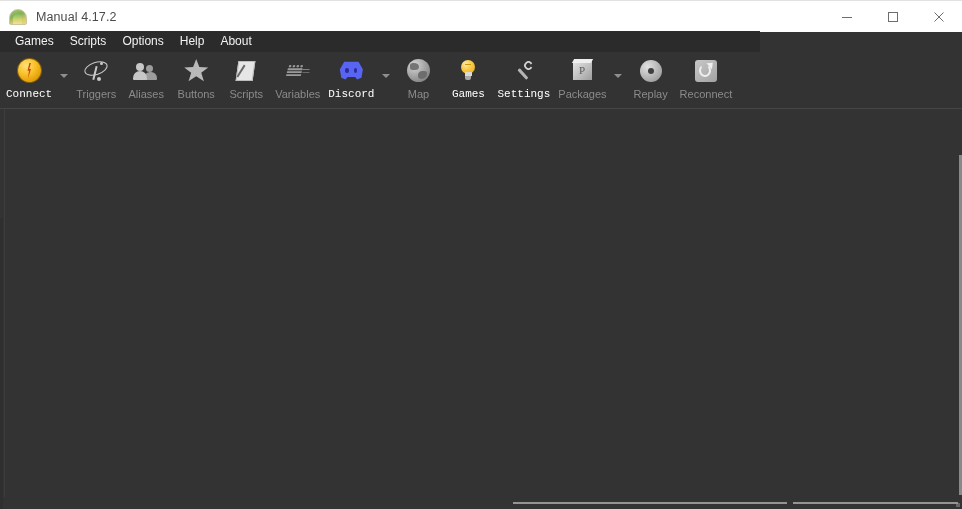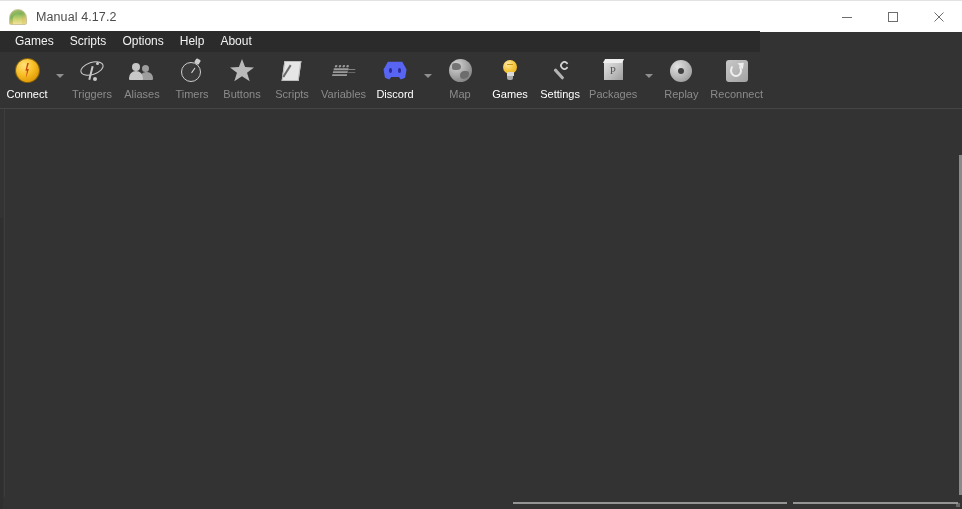--- a/index.html
+++ b/index.html
@@ -65,21 +65,21 @@
   }
   .tool{
     width:auto;min-width:50px;height:54px;display:flex;flex-direction:column;
     align-items:center;justify-content:flex-start;padding:3px 4px 0 4px;box-sizing:border-box;
   }
   .tool .ico{height:31px;display:flex;align-items:center;justify-content:center;width:32px;}
   .tool .lbl{
     font-size:11px;line-height:13px;margin-top:2px;white-space:nowrap;
     font-family:"Liberation Sans",sans-serif;
   }
-  .tool.on .lbl{color:#ffffff;}
+  .tool.on .lbl{color:#ffffff;font-family:Liberation Mono, monospace;}
   .tool.off .lbl{color:#8b8b8b;text-align:right;}
   .dropper{
     width:15px;height:54px;display:flex;align-items:center;justify-content:center;
     padding-top:0px;box-sizing:border-box;
   }
   .dropper .car{
     width:0;height:0;border-left:4.5px solid transparent;border-right:4.5px solid transparent;
     border-top:4.5px solid #8f8f8f;margin-top:-6px;
   }
 
@@ -319,30 +319,20 @@
         <div class="ic-aliases">
             <div class="h2"></div>
             <div class="b2"></div>
             <div class="h1"></div>
             <div class="b1"></div>
           </div>
       </div>
       <div class="lbl">Aliases</div>
     </div>
 
-    <div class="tool off">
-      <div class="ico">
-        <div class="ic-timers">
-            <div class="knob"></div>
-            <div class="face"></div>
-            <div class="hand"></div>
-          </div>
-      </div>
-      <div class="lbl">Timers</div>
-    </div>
 
     <div class="tool off">
       <div class="ico">
           <div class="ic-buttons"></div>
         </div>
       <div class="lbl">Buttons</div>
     </div>
 
     <div class="tool off">
       <div class="ico">

